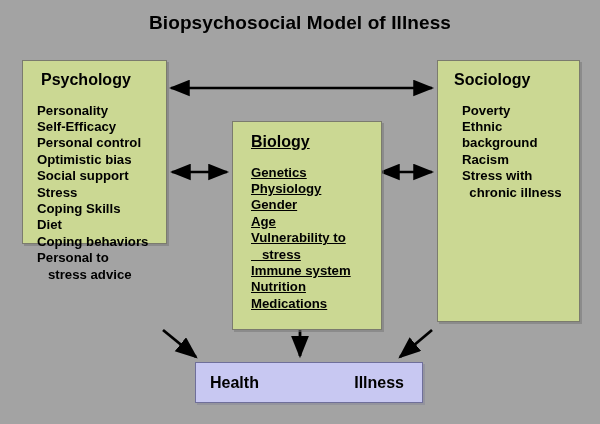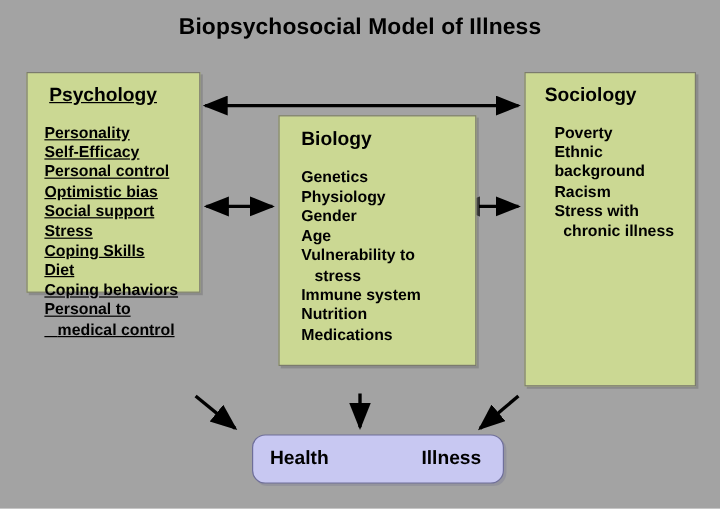--- a/index.html
+++ b/index.html
@@ -51,52 +51,51 @@
     line-height: 16.4px;
   }
   .box-list li {
     white-space: pre-wrap;
   }
   #box-psychology {
     left: 22px;
     top: 60px;
     width: 145px;
     height: 184px;
-    text-decoration: underline;
   }
   #box-psychology .box-title { margin: 10px 0 0 18px; }
   #box-psychology .box-list { margin: 14px 0 0 14px; }
   #box-biology {
     left: 232px;
-    top: 96px;
-    width: 165px;
+    top: 121px;
+    width: 150px;
     height: 209px;
+    text-decoration: underline;
   }
   #box-biology .box-title { margin: 11px 0 0 18px; }
   #box-biology .box-list { margin: 14px 0 0 18px; }
   #box-sociology {
     left: 437px;
     top: 60px;
     width: 143px;
     height: 262px;
   }
   #box-sociology .box-title { margin: 10px 0 0 16px; }
   #box-sociology .box-list { margin: 14px 0 0 24px; }
   #box-outcome {
     position: absolute;
     left: 195px;
     top: 362px;
-    width: 210px;
+    width: 228px;
     height: 41px;
     background: #c8c8f2;
     border: 1px solid #6f6f9a;
-    border-radius: 11px;
+    border-radius: 0;
     box-shadow: 2px 2px 0 rgba(130,130,150,0.45);
     box-sizing: border-box;
-    margin-left: 15px;
   }
   .outcome-row {
     display: flex;
     align-items: center;
     justify-content: space-between;
     height: 100%;
     padding: 0 18px 0 14px;
     box-sizing: border-box;
   }
   .outcome-label {
@@ -161,21 +160,21 @@
         <li>Personality</li>
         <li>Self-Efficacy</li>
         <li>Personal control</li>
         <li>Optimistic bias</li>
         <li>Social support</li>
         <li>Stress</li>
         <li>Coping Skills</li>
         <li>Diet</li>
         <li>Coping behaviors</li>
         <li>Personal to</li>
-        <li>   medical control</li>
+        <li>   stress advice</li>
       </ul>
   </div>
 
   <div class="box" id="box-biology">
     <div class="box-title">Biology</div>
     <ul class="box-list">
         <li>Genetics</li>
         <li>Physiology</li>
         <li>Gender</li>
         <li>Age</li>

